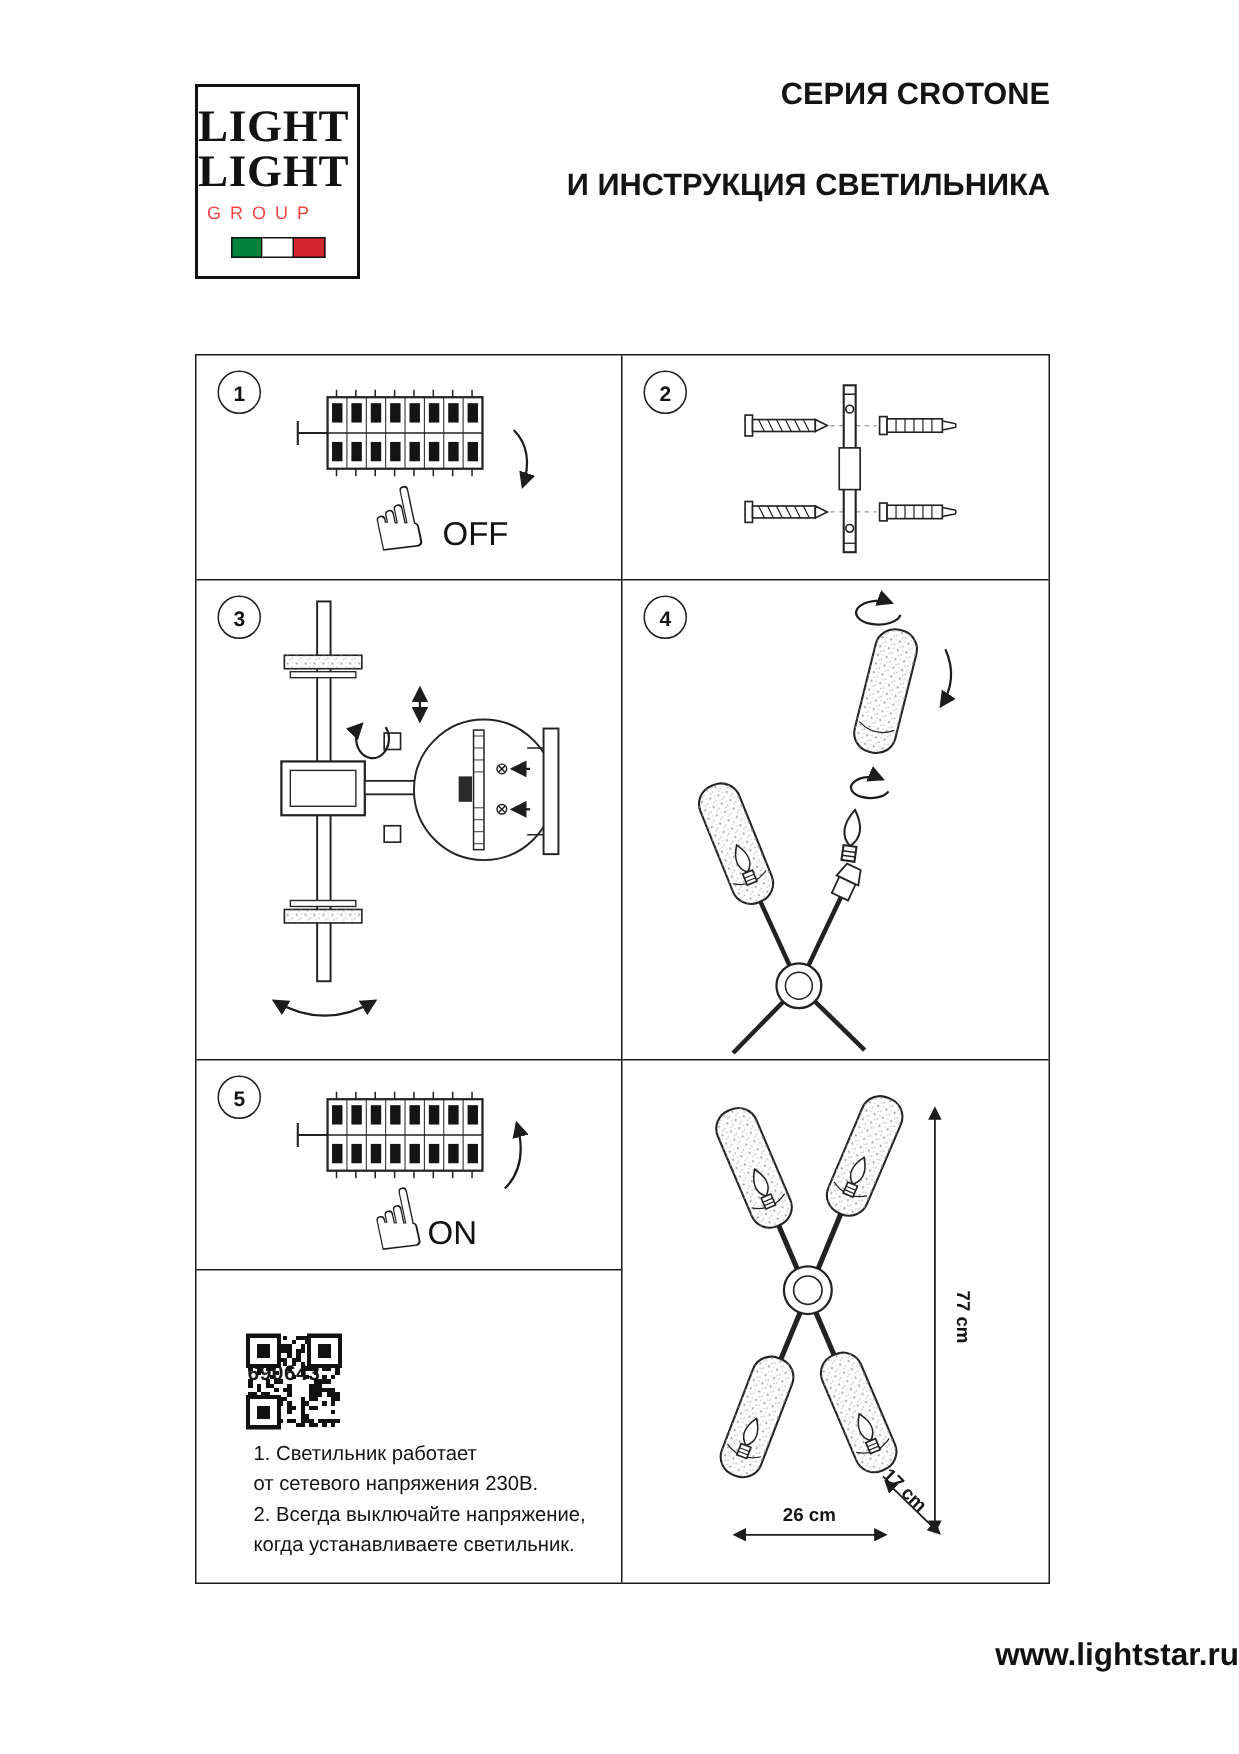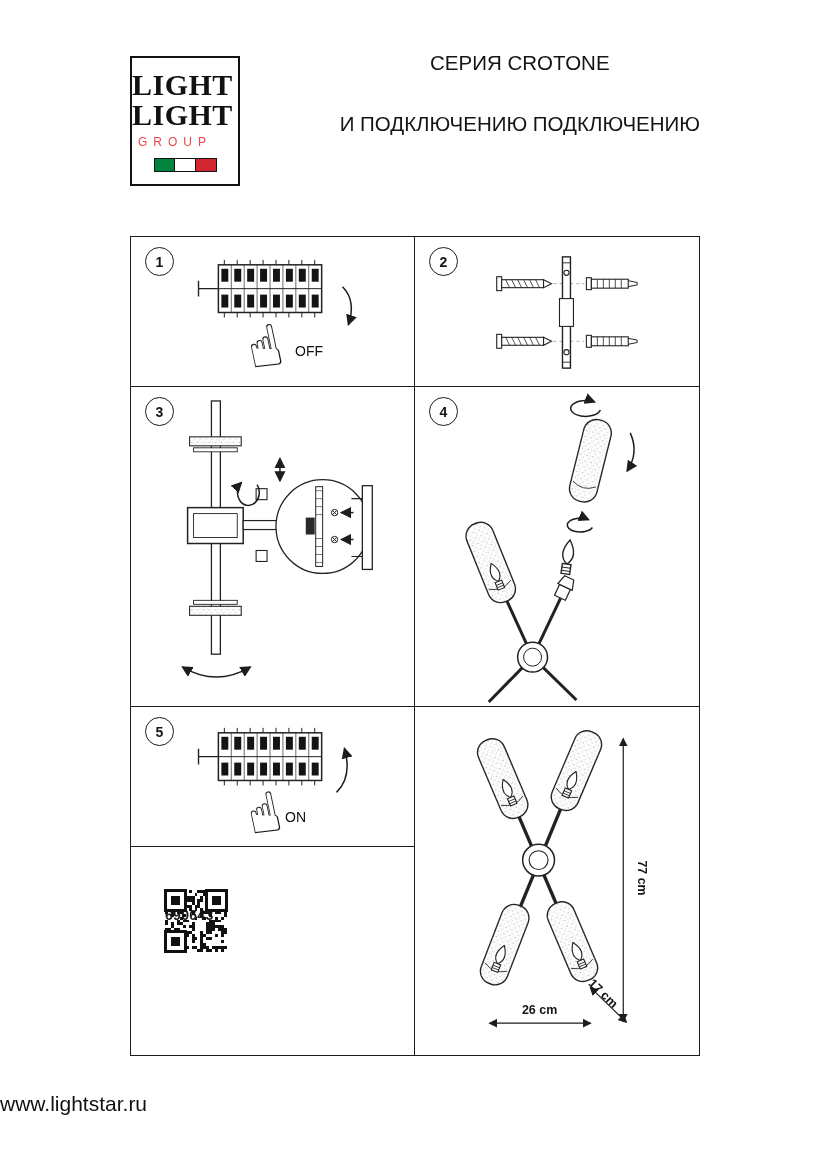--- a/index.html
+++ b/index.html
@@ -15,21 +15,21 @@
     border:2.5px solid #121212;text-align:left;padding-top:12px;box-sizing:border-box;}
   .logo-word{font-family:"Liberation Serif","DejaVu Serif",serif;font-weight:700;
     font-size:30px;line-height:30px;letter-spacing:.5px;color:#121212;}
   .logo-group{font-size:12px;letter-spacing:6px;padding-left:6px;margin-top:5px;color:#ef4444;}
   .logo-flag{display:flex;justify-content:center;margin-top:9px;}
   .logo-flag span{width:21px;height:14px;border:1.2px solid #121212;box-sizing:border-box;}
   .logo-flag span + span{border-left:none;}
 
   
   .header-block{position:absolute;right:126px;top:49px;text-align:right;}
-  .h-line{font-weight:400;font-size:20.5px;line-height:28px;color:#141414;text-align:center;}
+  .h-line{font-weight:700;font-size:20.5px;line-height:28px;color:#141414;}
   .h-gap{height:33px;}
 
   
   .grid{position:absolute;left:130px;top:236px;width:570px;height:820px;
     border:1.6px solid #1b1b1b;box-sizing:border-box;}
   .panel{position:absolute;box-sizing:border-box;}
   .p1{left:0;top:0;width:284px;height:150px;border-right:1.6px solid #1b1b1b;border-bottom:1.6px solid #1b1b1b;}
   .p2{left:284px;top:0;width:calc(100% - 284px);height:150px;border-bottom:1.6px solid #1b1b1b;}
   .p3{left:0;top:150px;width:284px;height:320px;border-right:1.6px solid #1b1b1b;border-bottom:1.6px solid #1b1b1b;}
   .p4{left:284px;top:150px;width:calc(100% - 284px);height:320px;border-bottom:1.6px solid #1b1b1b;}
@@ -41,31 +41,31 @@
     border-radius:50%;display:flex;align-items:center;justify-content:center;
     font-size:14px;font-weight:600;color:#141414;background:#fff;z-index:2;}
 
   .fill{position:absolute;inset:0;width:100%;height:100%;}
   .arrow{fill:none;stroke:#1d1d1d;stroke-width:1.5px;}
   .guide{fill:none;stroke:#9a9a9a;stroke-width:.8px;stroke-dasharray:3 3;}
   .dim path{fill:none;stroke:#1d1d1d;stroke-width:1.2px;}
   .dim-label{font-size:12.5px;font-weight:700;fill:#141414;font-family:"Liberation Sans","DejaVu Sans",sans-serif;}
   .hand-glyph{fill:#1a1a1a;}
 
-  .switch-label{position:absolute;font-size:14px;color:#111;z-index:2;}
+  .switch-label{position:absolute;font-size:22px;color:#111;z-index:2;}
 
   
   .article-num{position:absolute;left:34px;top:16px;font-size:14px;font-weight:600;letter-spacing:.3px;margin-top:44px;}
   .qr{position:absolute;left:33px;top:42px;width:64px;height:64px;}
   .notes{position:absolute;left:38px;top:112px;font-size:13.5px;line-height:1.5;
     white-space:pre-line;color:#141414;}
 
   
-  .footer{position:absolute;left:0;width:100%;top:1092px;text-align:left;
-    font-size:21px;font-weight:400;color:#111;}
+  .footer{position:absolute;left:0;width:100%;top:1092px;text-align:right;
+    font-size:21px;font-weight:700;color:#111;}
 </style>
 </head>
 <body>
 
 <svg width="0" height="0" style="position:absolute" aria-hidden="true">
   <defs>
     <pattern id="speckle" width="6" height="6" patternUnits="userSpaceOnUse">
       <circle cx="1.2" cy="1.6" r="0.7" fill="#9a9a9a"></circle>
       <circle cx="4.2" cy="4.1" r="0.55" fill="#b5b5b5"></circle>
       <circle cx="2.6" cy="4.9" r="0.4" fill="#8b8b8b"></circle>
@@ -144,21 +144,21 @@
     <div class="logo-flag">
       <span style="background-color: rgb(0, 132, 61);"></span>
       <span style="background-color: rgb(255, 255, 255);"></span>
       <span style="background-color: rgb(210, 39, 48);"></span>
     </div>
   </div>
 
   <div class="header-block">
     <div class="h-line">СЕРИЯ CROTONE</div>
     <div class="h-gap"></div>
-    <div class="h-line">И ПОДКЛЮЧЕНИЮ ПОДКЛЮЧЕНИЮ</div>
+    <div class="h-line">И ИНСТРУКЦИЯ СВЕТИЛЬНИКА</div>
   </div>
 
   <div class="grid">
 
     <div class="panel p1">
       <div class="step-num">1</div>
       <svg class="fill" viewBox="0 0 285 150" preserveAspectRatio="none">
         <use href="#breaker" transform="translate(88,28)"></use>
         <text class="hand-glyph" x="116" y="130" font-size="58" transform="rotate(-12 138 105)">☝</text>
         <path class="arrow" d="M213,50 q14,14 6,38" marker-end="url(#arr)"></path>
@@ -391,20 +391,24 @@
             <rect x="17" y="20" width="1" height="1"></rect>
             <rect x="19" y="20" width="1" height="1"></rect>
             <rect x="0" y="0" width="7" height="7" fill="none" stroke="#111"></rect>
             <rect x="2" y="2" width="3" height="3"></rect>
             <rect x="14" y="0" width="7" height="7" fill="none" stroke="#111"></rect>
             <rect x="16" y="2" width="3" height="3"></rect>
             <rect x="0" y="14" width="7" height="7" fill="none" stroke="#111"></rect>
             <rect x="2" y="16" width="3" height="3"></rect>
           </g>
         </svg>
+      <div class="notes">1. Светильник работает
+от сетевого напряжения 230В.
+2. Всегда выключайте напряжение,
+когда устанавливаете светильник.</div>
     </div>
 
     <div class="panel p-final">
       <svg class="fill" viewBox="0 0 285 350" preserveAspectRatio="none">
         <line x1="88" y1="72" x2="158" y2="236" stroke="#222" stroke-width="3.4"></line>
         <line x1="162" y1="64" x2="90" y2="239" stroke="#222" stroke-width="3.4"></line>
         <circle cx="124" cy="154" r="16" fill="#fff" stroke="#222" stroke-width="1.5"></circle>
         <circle cx="124" cy="154" r="9.5" fill="#fff" stroke="#222" stroke-width="1.1"></circle>
         <use href="#shade-b" transform="translate(88,72) rotate(-23)"></use>
         <use href="#shade-b" transform="translate(162,64) rotate(23)"></use>

